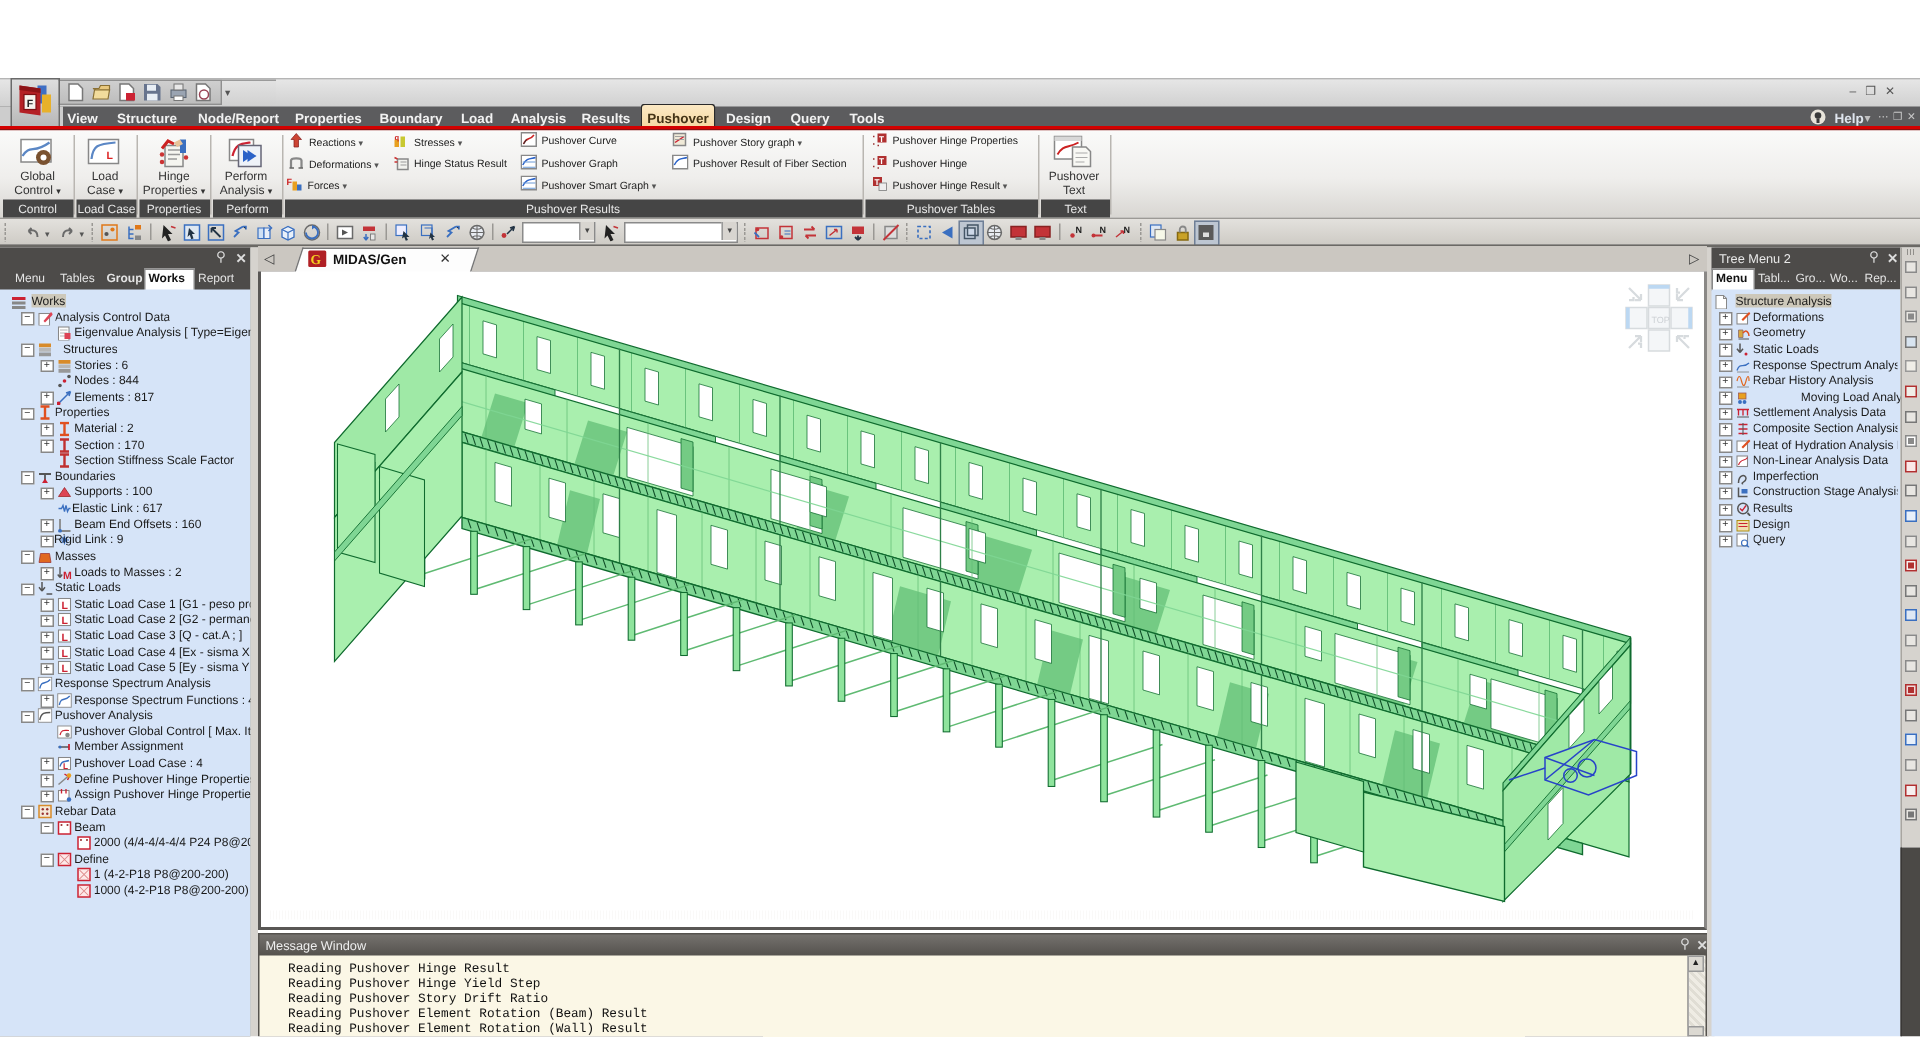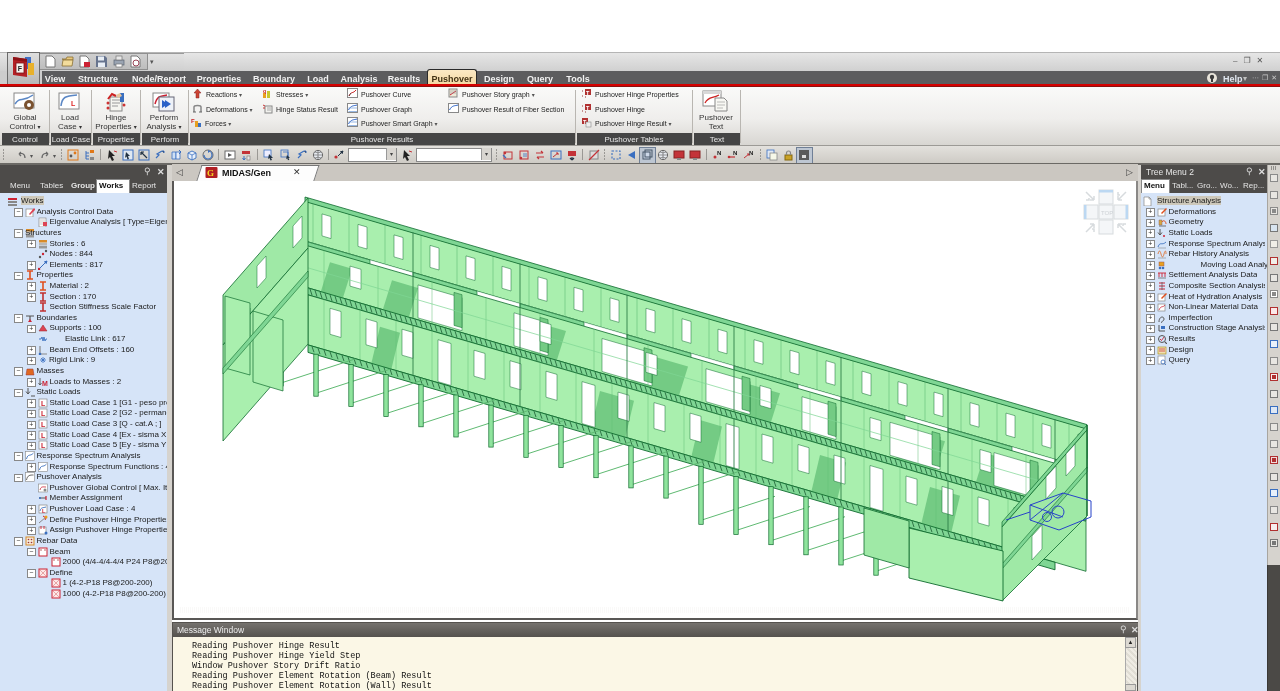--- a/index.html
+++ b/index.html
@@ -401,21 +401,21 @@
     <path d="M2 3h5M2 5h5M2 7h4" stroke="#aaa" stroke-width="0.6"></path>
     <rect x="5" y="5" width="4" height="4" fill="#d45"></rect>
   </svg>
 <div class="t" style="top:217.2px;left:49.5px;max-width:118px;overflow:hidden;color:#1a1a1a;font-size:8px;">Eigenvalue Analysis [ Type=Eigenvec</div>
 <div style="position:absolute;left:14px;top:229.36px;width:6.5px;height:6.5px;border:1px solid #888;background:#fff;font-size:7px;line-height:6px;text-align:center;color:#333;">−</div>
 <svg style="position:absolute;left:24.5px;top:227.9px" width="10" height="10" viewBox="0 0 10 10">
     <rect x="1" y="1" width="8" height="2.5" fill="#d88b2a"></rect>
     <rect x="1" y="4" width="8" height="2.5" fill="#b8b8b8"></rect>
     <rect x="1" y="7" width="8" height="2.5" fill="#989898"></rect>
   </svg>
-<div class="t" style="top:227.9px;left:25px;max-width:130px;overflow:hidden;color:#1a1a1a;font-size:8px;">Structures</div>
+<div class="t" style="top:227.9px;left:42px;max-width:130px;overflow:hidden;color:#1a1a1a;font-size:8px;">Structures</div>
 <div style="position:absolute;left:27px;top:239.98px;width:6.5px;height:6.5px;border:1px solid #888;background:#fff;font-size:7px;line-height:6px;text-align:center;color:#333;">+</div>
 <svg style="position:absolute;left:37.5px;top:238.5px" width="10" height="10" viewBox="0 0 10 10">
     <rect x="1" y="1" width="8" height="2.5" fill="#d88b2a"></rect>
     <rect x="1" y="4" width="8" height="2.5" fill="#b8b8b8"></rect>
     <rect x="1" y="7" width="8" height="2.5" fill="#989898"></rect>
   </svg>
 <div class="t" style="top:238.5px;left:49.5px;max-width:118px;overflow:hidden;color:#1a1a1a;font-size:8px;">Stories : 6</div>
 <svg style="position:absolute;left:37.5px;top:249.1px" width="10" height="10" viewBox="0 0 10 10">
     <circle cx="2" cy="8" r="1.2" fill="#555"></circle>
     <circle cx="8" cy="2" r="1.2" fill="#555"></circle>
@@ -454,32 +454,32 @@
   </svg>
 <div class="t" style="top:312.8px;left:36.5px;max-width:130px;overflow:hidden;color:#1a1a1a;font-size:8px;">Boundaries</div>
 <div style="position:absolute;left:27px;top:324.94px;width:6.5px;height:6.5px;border:1px solid #888;background:#fff;font-size:7px;line-height:6px;text-align:center;color:#333;">+</div>
 <svg style="position:absolute;left:37.5px;top:323.4px" width="10" height="10" viewBox="0 0 10 10">
     <path d="M5 2 l4 6 h-8z" fill="#d45" stroke="#922" stroke-width="0.5"></path>
   </svg>
 <div class="t" style="top:323.4px;left:49.5px;max-width:118px;overflow:hidden;color:#1a1a1a;font-size:8px;">Supports : 100</div>
 <svg style="position:absolute;left:37.5px;top:334.1px" width="10" height="10" viewBox="0 0 10 10">
     <path d="M1 5 l2 0 1 -2 1 4 1 -4 1 4 1 -2 1 0" stroke="#3a6fc0" stroke-width="0.9" fill="none"></path>
   </svg>
-<div class="t" style="top:334.1px;left:65px;max-width:118px;overflow:hidden;color:#1a1a1a;font-size:8px;">Elastic Link : 617</div>
+<div class="t" style="top:334.1px;left:48px;max-width:118px;overflow:hidden;color:#1a1a1a;font-size:8px;">Elastic Link : 617</div>
 <div style="position:absolute;left:27px;top:346.17999999999995px;width:6.5px;height:6.5px;border:1px solid #888;background:#fff;font-size:7px;line-height:6px;text-align:center;color:#333;">+</div>
 <svg style="position:absolute;left:37.5px;top:344.7px" width="10" height="10" viewBox="0 0 10 10">
     <path d="M2 1 v8 h7" stroke="#888" stroke-width="1.2" fill="none"></path>
     <circle cx="2" cy="9" r="1.3" fill="#3a6fc0"></circle>
   </svg>
 <div class="t" style="top:344.7px;left:49.5px;max-width:118px;overflow:hidden;color:#1a1a1a;font-size:8px;">Beam End Offsets : 160</div>
 <div style="position:absolute;left:27px;top:356.79999999999995px;width:6.5px;height:6.5px;border:1px solid #888;background:#fff;font-size:7px;line-height:6px;text-align:center;color:#333;">+</div>
 <svg style="position:absolute;left:37.5px;top:355.3px" width="10" height="10" viewBox="0 0 10 10">
     <path d="M2 5 h6 M5 2 v6 M3 3 l4 4 M7 3 l-4 4" stroke="#3a6fc0" stroke-width="0.8"></path>
   </svg>
-<div class="t" style="top:355.3px;left:49px;max-width:118px;overflow:hidden;color:#1a1a1a;font-size:8px;">Rigid Link : 9</div>
+<div class="t" style="top:355.3px;left:36px;max-width:118px;overflow:hidden;color:#1a1a1a;font-size:8px;">Rigid Link : 9</div>
 <div style="position:absolute;left:14px;top:367.41999999999996px;width:6.5px;height:6.5px;border:1px solid #888;background:#fff;font-size:7px;line-height:6px;text-align:center;color:#333;">−</div>
 <svg style="position:absolute;left:24.5px;top:365.9px" width="10" height="10" viewBox="0 0 10 10">
     <path d="M2 3 h6 l1 6 H1z" fill="#e06820" stroke="#933" stroke-width="0.5"></path>
   </svg>
 <div class="t" style="top:365.9px;left:36.5px;max-width:130px;overflow:hidden;color:#1a1a1a;font-size:8px;">Masses</div>
 <div style="position:absolute;left:27px;top:378.03999999999996px;width:6.5px;height:6.5px;border:1px solid #888;background:#fff;font-size:7px;line-height:6px;text-align:center;color:#333;">+</div>
 <svg style="position:absolute;left:37.5px;top:376.5px" width="10" height="10" viewBox="0 0 10 10">
     <path d="M2 1 v7 M2 8 l-1.5 -2 M2 8 l1.5 -2" stroke="#555" stroke-width="0.9" fill="none"></path>
     <text x="4" y="9" font-size="7" fill="#c23" font-weight="bold">M</text>
   </svg>
@@ -1148,21 +1148,21 @@
   </svg>
 <div style="position:absolute;left:180px;top:607px;width:950px;height:6px;background:repeating-linear-gradient(90deg,#f0eeeb 0 1px,#fff 1px 2px);opacity:0.35;"></div>
 <div style="position:absolute;left:172px;top:622px;width:967px;height:69px;background:#55524e;"></div>
 <div style="position:absolute;left:173px;top:623px;width:965px;height:14px;background:linear-gradient(#75726e,#55524e);"></div>
 <div class="t" style="top:625px;left:177px;color:#eee;font-size:8.5px;">Message Window</div>
 <div class="t" style="top:624px;left:1120px;color:#ddd;font-size:9px;">⚲</div>
 <div class="t" style="top:625px;left:1131px;color:#ddd;font-size:9px;font-weight:bold;">✕</div>
 <div style="position:absolute;left:173px;top:637px;width:952px;height:54px;background:#fbf7e6;"></div>
 <div class="t" style="top:641px;left:192px;color:#111;font-size:8.5px;font-family:'Liberation Mono',monospace;">Reading Pushover Hinge Result</div>
 <div class="t" style="top:651px;left:192px;color:#111;font-size:8.5px;font-family:'Liberation Mono',monospace;">Reading Pushover Hinge Yield Step</div>
-<div class="t" style="top:661px;left:192px;color:#111;font-size:8.5px;font-family:'Liberation Mono',monospace;">Window Pushover Story Drift Ratio</div>
+<div class="t" style="top:661px;left:192px;color:#111;font-size:8.5px;font-family:'Liberation Mono',monospace;">Reading Pushover Story Drift Ratio</div>
 <div class="t" style="top:671px;left:192px;color:#111;font-size:8.5px;font-family:'Liberation Mono',monospace;">Reading Pushover Element Rotation (Beam) Result</div>
 <div class="t" style="top:681px;left:192px;color:#111;font-size:8.5px;font-family:'Liberation Mono',monospace;">Reading Pushover Element Rotation (Wall) Result</div>
 <div style="position:absolute;left:1125px;top:637px;width:11px;height:54px;background:repeating-linear-gradient(45deg,#efece4 0 2px,#e0ddd4 2px 4px);border-left:1px solid #aaa;"></div>
 <div style="position:absolute;left:1125px;top:637px;width:11px;height:11px;background:#dcd9d2;border:1px solid #999;box-sizing:border-box;font-size:6px;text-align:center;line-height:9px;color:#222;">▲</div>
 <div style="position:absolute;left:1125px;top:684px;width:11px;height:7px;background:#dcd9d2;border:1px solid #999;box-sizing:border-box;"></div>
 <div style="position:absolute;left:1138px;top:165px;width:5px;height:526px;background:#d6d3ce;"></div>
 <div style="position:absolute;left:1141px;top:165px;width:126px;height:28px;background:#4d4b49;"></div>
 <div class="t" style="top:167px;left:1146px;color:#e8e8e8;font-size:8.5px;">Tree Menu 2</div>
 <div class="t" style="top:166px;left:1246px;color:#ddd;font-size:9px;">⚲</div>
 <div class="t" style="top:167px;left:1258px;color:#ddd;font-size:9px;font-weight:bold;">✕</div>
@@ -1232,21 +1232,21 @@
 <svg style="position:absolute;left:1156.5px;top:291.6px" width="10" height="10" viewBox="0 0 10 10">
     <rect x="1" y="2" width="7" height="7" fill="#fff" stroke="#888" stroke-width="0.7"></rect>
     <path d="M4 6 L9 1 l1 1 L5 7z" fill="#e05020"></path>
   </svg>
 <div class="t" style="top:291.6px;left:1168.5px;max-width:96px;overflow:hidden;color:#1a1a1a;font-size:8px;">Heat of Hydration Analysis D...</div>
 <div style="position:absolute;left:1146px;top:303.7px;width:6.5px;height:6.5px;border:1px solid #888;background:#fff;font-size:7px;line-height:6px;text-align:center;color:#333;">+</div>
 <svg style="position:absolute;left:1156.5px;top:302.2px" width="10" height="10" viewBox="0 0 10 10">
     <rect x="1" y="2" width="7" height="7" fill="#fff" stroke="#888" stroke-width="0.7"></rect>
     <path d="M2 8 C4 3 6 6 8 3" stroke="#c23" stroke-width="0.8" fill="none"></path>
   </svg>
-<div class="t" style="top:302.2px;left:1168.5px;max-width:96px;overflow:hidden;color:#1a1a1a;font-size:8px;">Non-Linear Material Data</div>
+<div class="t" style="top:302.2px;left:1168.5px;max-width:96px;overflow:hidden;color:#1a1a1a;font-size:8px;">Non-Linear Analysis Data</div>
 <div style="position:absolute;left:1146px;top:314.32px;width:6.5px;height:6.5px;border:1px solid #888;background:#fff;font-size:7px;line-height:6px;text-align:center;color:#333;">+</div>
 <svg style="position:absolute;left:1156.5px;top:312.8px" width="10" height="10" viewBox="0 0 10 10">
     <path d="M2 9 c0 -6 5 -6 5 -3 s-4 2 -2 4" stroke="#555" stroke-width="1" fill="none"></path>
   </svg>
 <div class="t" style="top:312.8px;left:1168.5px;max-width:96px;overflow:hidden;color:#1a1a1a;font-size:8px;">Imperfection</div>
 <div style="position:absolute;left:1146px;top:324.94px;width:6.5px;height:6.5px;border:1px solid #888;background:#fff;font-size:7px;line-height:6px;text-align:center;color:#333;">+</div>
 <svg style="position:absolute;left:1156.5px;top:323.4px" width="10" height="10" viewBox="0 0 10 10">
     <path d="M2 2 v6 h6" stroke="#555" stroke-width="1" fill="none"></path>
     <rect x="4" y="3" width="4" height="3" fill="#3a6fc0"></rect>
   </svg>

